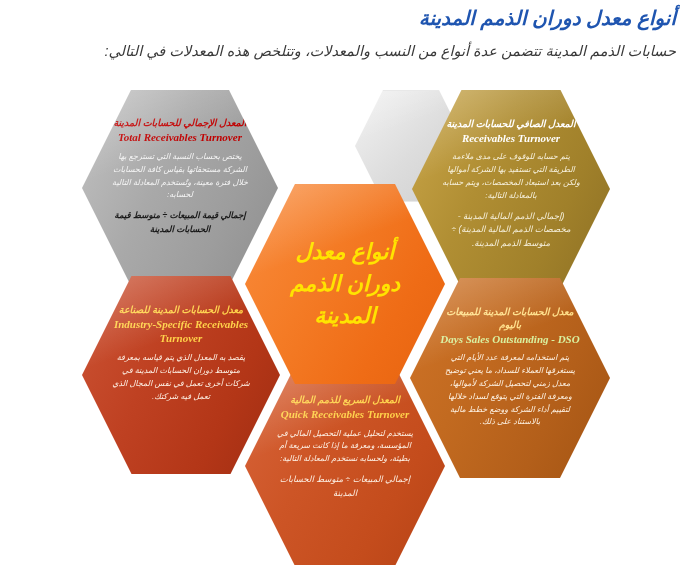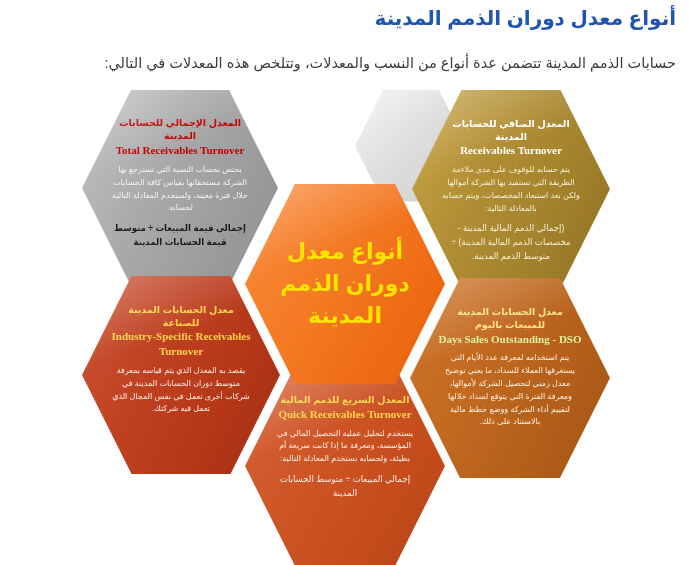--- a/index.html
+++ b/index.html
@@ -1,15 +1,15 @@
 <!DOCTYPE html>
 <html lang="ar" dir="rtl"><head>
 <meta charset="utf-8">
 <style>
-  * { box-sizing: border-box; margin: 0; padding: 0; }
+  * { box-sizing: border-box; margin: 0; padding: 0; font-style: italic; }
 
   body {
     width: 690px;
     height: 565px;
     background: #ffffff;
     font-family: "Liberation Sans", "DejaVu Sans", sans-serif;
     overflow: hidden;
     position: relative;
   }
 
@@ -19,21 +19,21 @@
     text-align: right;
   }
   #page-title {
     font-size: 20px;
     font-weight: bold;
     color: #1F55B0;
     line-height: 1.25;
     letter-spacing: 0px;
   }
   #page-subtitle {
-    margin-top: 22px;
+    margin-top: 10px;
     font-size: 14.5px;
     color: #3a3a3a;
     line-height: 1.4;
     padding-left: 6px;
   }
 
   
   #diagram {
     position: absolute;
     top: 88px;

